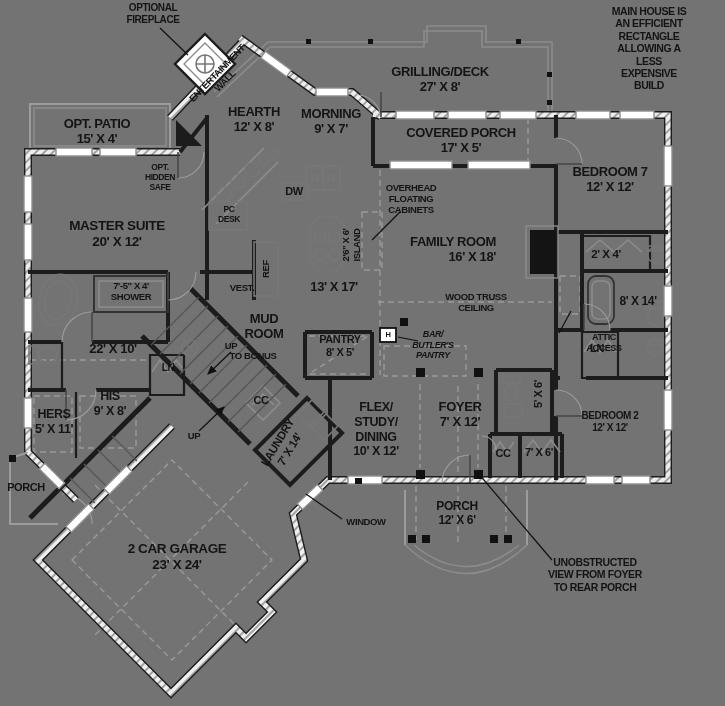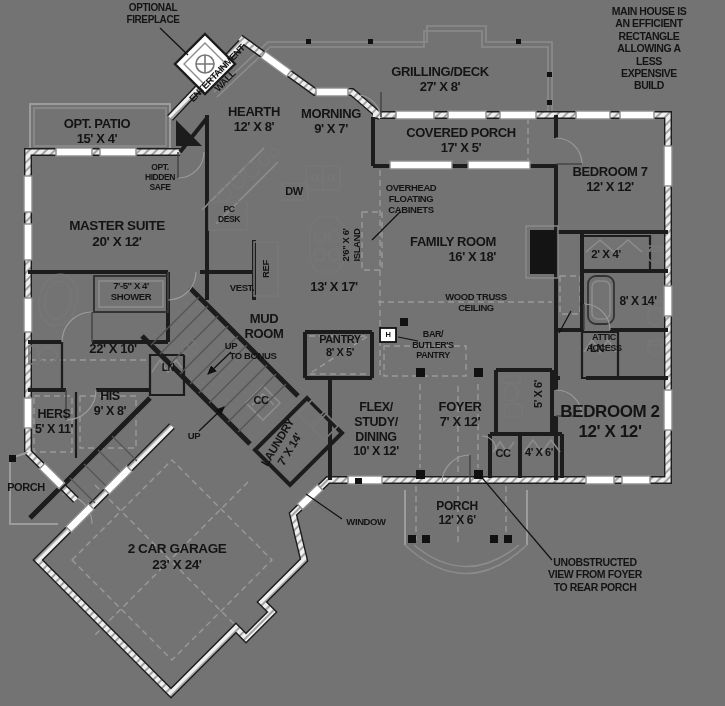--- a/index.html
+++ b/index.html
@@ -297,43 +297,43 @@
 CEILING</div>
       <div class="lbl" style="left: 638px; top: 301px; font-size: 12px; transform: translate(-50%, -50%) rotate(0deg);">8' X 14'</div>
       <div class="lbl" style="left: 131px; top: 291px; font-size: 9.5px; transform: translate(-50%, -50%) rotate(0deg);">7'-5" X 4'
 SHOWER</div>
       <div class="lbl" style="left: 242px; top: 288px; font-size: 9.5px; transform: translate(-50%, -50%) rotate(0deg); text-align: center;">VEST.</div>
       <div class="lbl" style="left: 264px; top: 326px; font-size: 13px; transform: translate(-50%, -50%) rotate(0deg);">MUD
 ROOM</div>
       <div class="lbl" style="left: 113px; top: 349px; font-size: 13px; transform: translate(-50%, -50%) rotate(0deg);">22' X 10'</div>
       <div class="lbl" style="left: 340px; top: 346px; font-size: 11px; transform: translate(-50%, -50%) rotate(0deg);">PANTRY
 8' X 5'</div>
-      <div class="lbl" style="left: 433px; top: 345px; font-size: 9px; transform: translate(-50%, -50%) rotate(0deg);">BAR/
+      <div class="lbl" style="left: 433px; top: 345px; font-size: 9px; transform: translate(-50%, -50%) rotate(0deg); font-style: italic;">BAR/
 BUTLER'S
 PANTRY</div>
       <div class="lbl" style="left: 556px; top: 343px; font-size: 9px; transform: translate(-50%, -50%) rotate(0deg); margin-left: 48px;">ATTIC
 ACCESS</div>
       <div class="lbl" style="left: 597px; top: 348px; font-size: 11px; transform: translate(-50%, -50%) rotate(0deg);">LN</div>
       <div class="lbl" style="left: 168px; top: 368px; font-size: 10px; transform: translate(-50%, -50%) rotate(0deg);">LN</div>
       <div class="lbl" style="left: 231px; top: 346px; font-size: 9.5px; transform: translate(-50%, -50%) rotate(0deg);">UP</div>
       <div class="lbl" style="left: 253px; top: 356px; font-size: 9.5px; transform: translate(-50%, -50%) rotate(0deg);">TO BONUS</div>
       <div class="lbl" style="left: 538px; top: 394px; font-size: 11px; transform: translate(-50%, -50%) rotate(-90deg);">5' X 6'</div>
       <div class="lbl" style="left: 54px; top: 422px; font-size: 12.5px; transform: translate(-50%, -50%) rotate(0deg);">HERS
 5' X 11'</div>
       <div class="lbl" style="left: 110px; top: 404px; font-size: 12.5px; transform: translate(-50%, -50%) rotate(0deg);">HIS
 9' X 8'</div>
       <div class="lbl" style="left: 376px; top: 429px; font-size: 12.5px; transform: translate(-50%, -50%) rotate(0deg);">FLEX/
 STUDY/
 DINING
 10' X 12'</div>
       <div class="lbl" style="left: 460px; top: 414px; font-size: 13px; transform: translate(-50%, -50%) rotate(0deg);">FOYER
 7' X 12'</div>
       <div class="lbl" style="left: 503px; top: 453px; font-size: 11px; transform: translate(-50%, -50%) rotate(0deg);">CC</div>
-      <div class="lbl" style="left: 539px; top: 452px; font-size: 11px; transform: translate(-50%, -50%) rotate(0deg);">4' X 6'</div>
-      <div class="lbl" style="left: 610px; top: 422px; font-size: 17px; transform: translate(-50%, -50%) rotate(0deg);">BEDROOM 2
+      <div class="lbl" style="left: 539px; top: 452px; font-size: 11px; transform: translate(-50%, -50%) rotate(0deg);">7' X 6'</div>
+      <div class="lbl" style="left: 610px; top: 422px; font-size: 10px; transform: translate(-50%, -50%) rotate(0deg);">BEDROOM 2
 12' X 12'</div>
       <div class="lbl" style="left: 194px; top: 436px; font-size: 9.5px; transform: translate(-50%, -50%) rotate(0deg);">UP</div>
       <div class="lbl" style="left: 261px; top: 400px; font-size: 11px; transform: translate(-50%, -50%) rotate(0deg);">CC</div>
       <div class="lbl" style="left: 284px; top: 446px; font-size: 11.5px; transform: translate(-50%, -50%) rotate(-59deg);">LAUNDRY
 7' X 14'</div>
       <div class="lbl" style="left: 26px; top: 487px; font-size: 11px; transform: translate(-50%, -50%) rotate(0deg);">PORCH</div>
       <div class="lbl" style="left: 366px; top: 522px; font-size: 9.5px; transform: translate(-50%, -50%) rotate(0deg);">WINDOW</div>
       <div class="lbl" style="left: 457px; top: 513px; font-size: 12px; transform: translate(-50%, -50%) rotate(0deg);">PORCH
 12' X 6'</div>
       <div class="lbl" style="left: 177px; top: 557px; font-size: 13.5px; transform: translate(-50%, -50%) rotate(0deg);">2 CAR GARAGE

